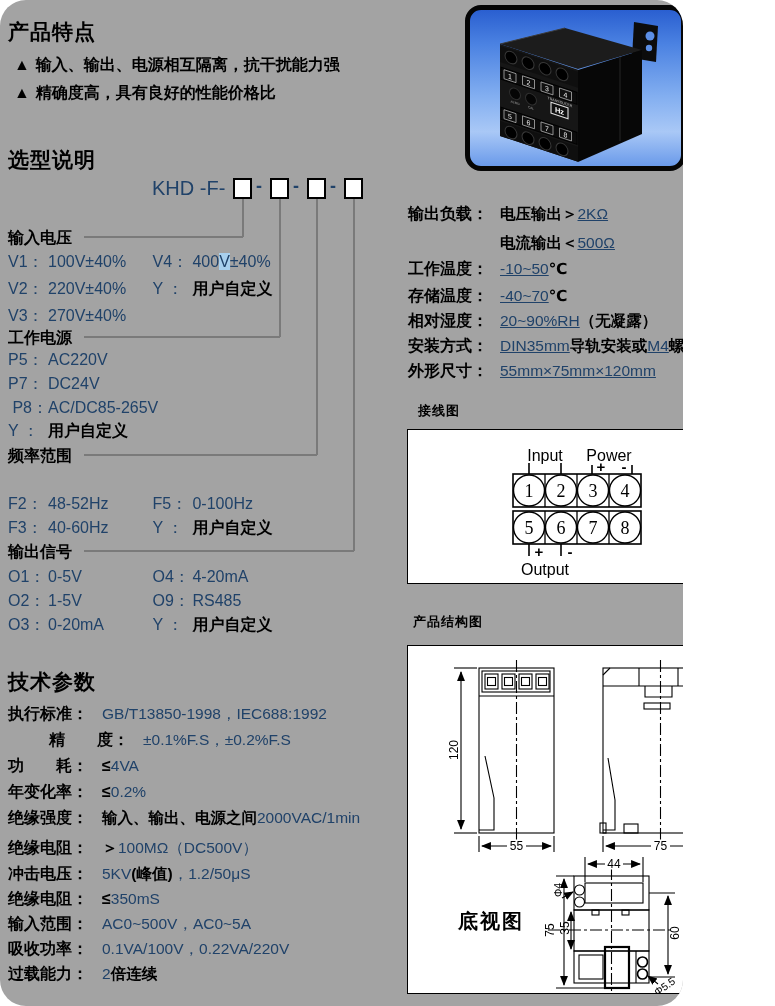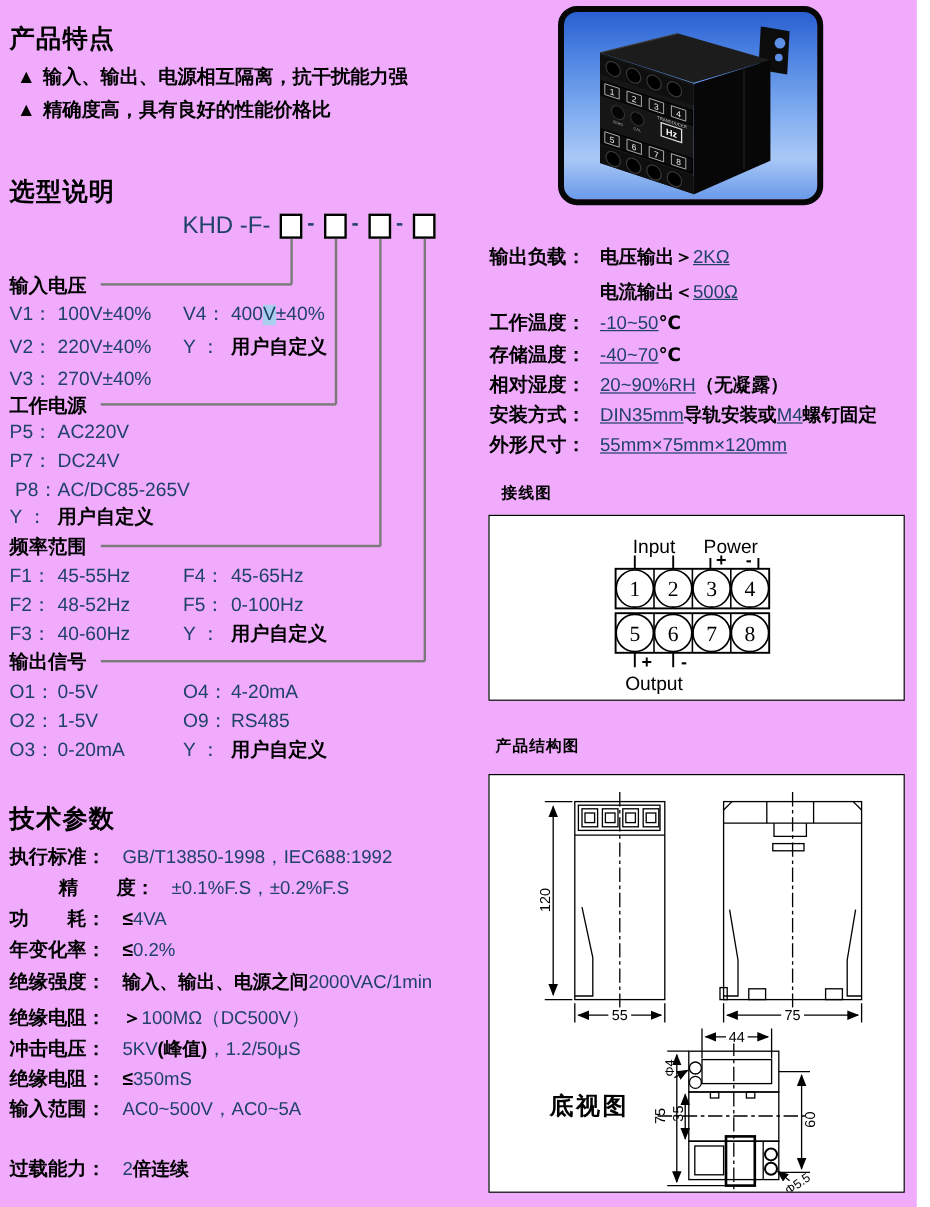--- a/index.html
+++ b/index.html
@@ -1,17 +1,17 @@
 <!DOCTYPE html>
 <html><head>
 <meta charset="utf-8">
 <style>
   html,body{margin:0;padding:0;background:#fff;}
-  .page{position:relative;width:764px;height:1006px;background:#f0abfc;overflow:hidden;
-        font-family:"Liberation Sans","DejaVu Sans",sans-serif;color:#000;}
+  .page{position:relative;width:683px;height:1006px;background:#a3a3a3;overflow:hidden;
+        font-family:"Liberation Sans","DejaVu Sans",sans-serif;color:#000;border-radius:26px;}
   .abs{position:absolute;}
   .h1{font-size:21px;font-weight:bold;color:#000;letter-spacing:1px;white-space:nowrap;}
   .h2{font-size:13px;font-weight:bold;color:#000;letter-spacing:1px;white-space:nowrap;}
   .cnb{color:#000;font-weight:bold;}
   .feat-line{font-size:16px;font-weight:bold;line-height:27.5px;white-space:nowrap;}
   .tri{display:inline-block;margin-right:6px;}
   
   .mprefix{font-size:20px;color:#204269;white-space:nowrap;}
   .mbox{position:absolute;width:15px;height:17px;border:2px solid #000;background:#fff;}
   .mdash{position:absolute;font-size:18px;font-weight:bold;color:#204269;}
@@ -88,24 +88,20 @@
     <span class="ocell1"><span class="code">V3：</span><span class="val">270V±40%</span></span>
   </div>
 
   <div class="gtitle" style="left:8px;top:328px;">工作电源</div>
   <div class="orow" style="top:350px;"><span class="code">P5：</span><span class="val">AC220V</span></div>
   <div class="orow" style="top:374px;"><span class="code">P7：</span><span class="val">DC24V</span></div>
   <div class="orow" style="top:398px;text-align:right;"><span class="code">P8：</span><span class="val">AC/DC85-265V</span></div>
   <div class="orow" style="top:421px;"><span class="code">Y ：</span><span class="cnb">用户自定义</span></div>
 
   <div class="gtitle" style="left:8px;top:446px;">频率范围</div>
-  <div class="orow" style="top:470px;">
-    <span class="ocell1"><span class="code">F1：</span><span class="val">45-55Hz</span></span>
-    <span><span class="code">F4：</span><span class="val">45-65Hz</span></span>
-  </div>
   <div class="orow" style="top:494px;">
     <span class="ocell1"><span class="code">F2：</span><span class="val">48-52Hz</span></span>
     <span><span class="code">F5：</span><span class="val">0-100Hz</span></span>
   </div>
   <div class="orow" style="top:518px;">
     <span class="ocell1"><span class="code">F3：</span><span class="val">40-60Hz</span></span>
     <span><span class="code">Y ：</span><span class="cnb">用户自定义</span></span>
   </div>
 
   <div class="gtitle" style="left:8px;top:542px;">输出信号</div>
@@ -126,20 +122,21 @@
 
   <div class="trow" style="top:704px;"><span class="tlabel">执行标准：</span><span class="tsym"></span><span class="tpre"></span><span class="tcn"></span><span class="tpost">GB/T13850-1998，IEC688:1992</span></div>
   <div class="trow" style="top:730px;margin-left:41px;"><span class="tlabel">精　　度：</span><span class="tsym"></span><span class="tpre"></span><span class="tcn"></span><span class="tpost">±0.1%F.S，±0.2%F.S</span></div>
   <div class="trow" style="top:756px;"><span class="tlabel">功　　耗：</span><span class="tsym">≤</span><span class="tpre"></span><span class="tcn"></span><span class="tpost">4VA</span></div>
   <div class="trow" style="top:782px;"><span class="tlabel">年变化率：</span><span class="tsym">≤</span><span class="tpre"></span><span class="tcn"></span><span class="tpost">0.2%</span></div>
   <div class="trow" style="top:808px;"><span class="tlabel">绝缘强度：</span><span class="tsym"></span><span class="tpre"></span><span class="tcn">输入、输出、电源之间</span><span class="tpost">2000VAC/1min</span></div>
   <div class="trow" style="top:838px;"><span class="tlabel">绝缘电阻：</span><span class="tsym">＞</span><span class="tpre"></span><span class="tcn"></span><span class="tpost">100MΩ（DC500V）</span></div>
   <div class="trow" style="top:864px;"><span class="tlabel">冲击电压：</span><span class="tsym"></span><span class="tpre">5KV</span><span class="tcn">(峰值)</span><span class="tpost">，1.2/50μS</span></div>
   <div class="trow" style="top:889px;"><span class="tlabel">绝缘电阻：</span><span class="tsym">≤</span><span class="tpre"></span><span class="tcn"></span><span class="tpost">350mS</span></div>
   <div class="trow" style="top:914px;"><span class="tlabel">输入范围：</span><span class="tsym"></span><span class="tpre"></span><span class="tcn"></span><span class="tpost">AC0~500V，AC0~5A</span></div>
+  <div class="trow" style="top:939px;"><span class="tlabel">吸收功率：</span><span class="tsym"></span><span class="tpre"></span><span class="tcn"></span><span class="tpost">0.1VA/100V，0.22VA/220V</span></div>
   <div class="trow" style="top:964px;"><span class="tlabel">过载能力：</span><span class="tsym"></span><span class="tpre">2</span><span class="tcn">倍连续</span><span class="tpost"></span></div>
 
   <div class="photo">
     <svg width="211" height="156" viewBox="0 0 211 156">
 
       <polygon points="164,12 188,16 186,52 162,48" fill="#0c0c0c"></polygon>
       <circle cx="180" cy="26" r="4.5" fill="#5c8fe6"></circle>
       <circle cx="179" cy="38" r="3.2" fill="#5c8fe6"></circle>
 
       <polygon points="30,34 95,18 172,40 108,59" fill="#1c1c1c"></polygon>

